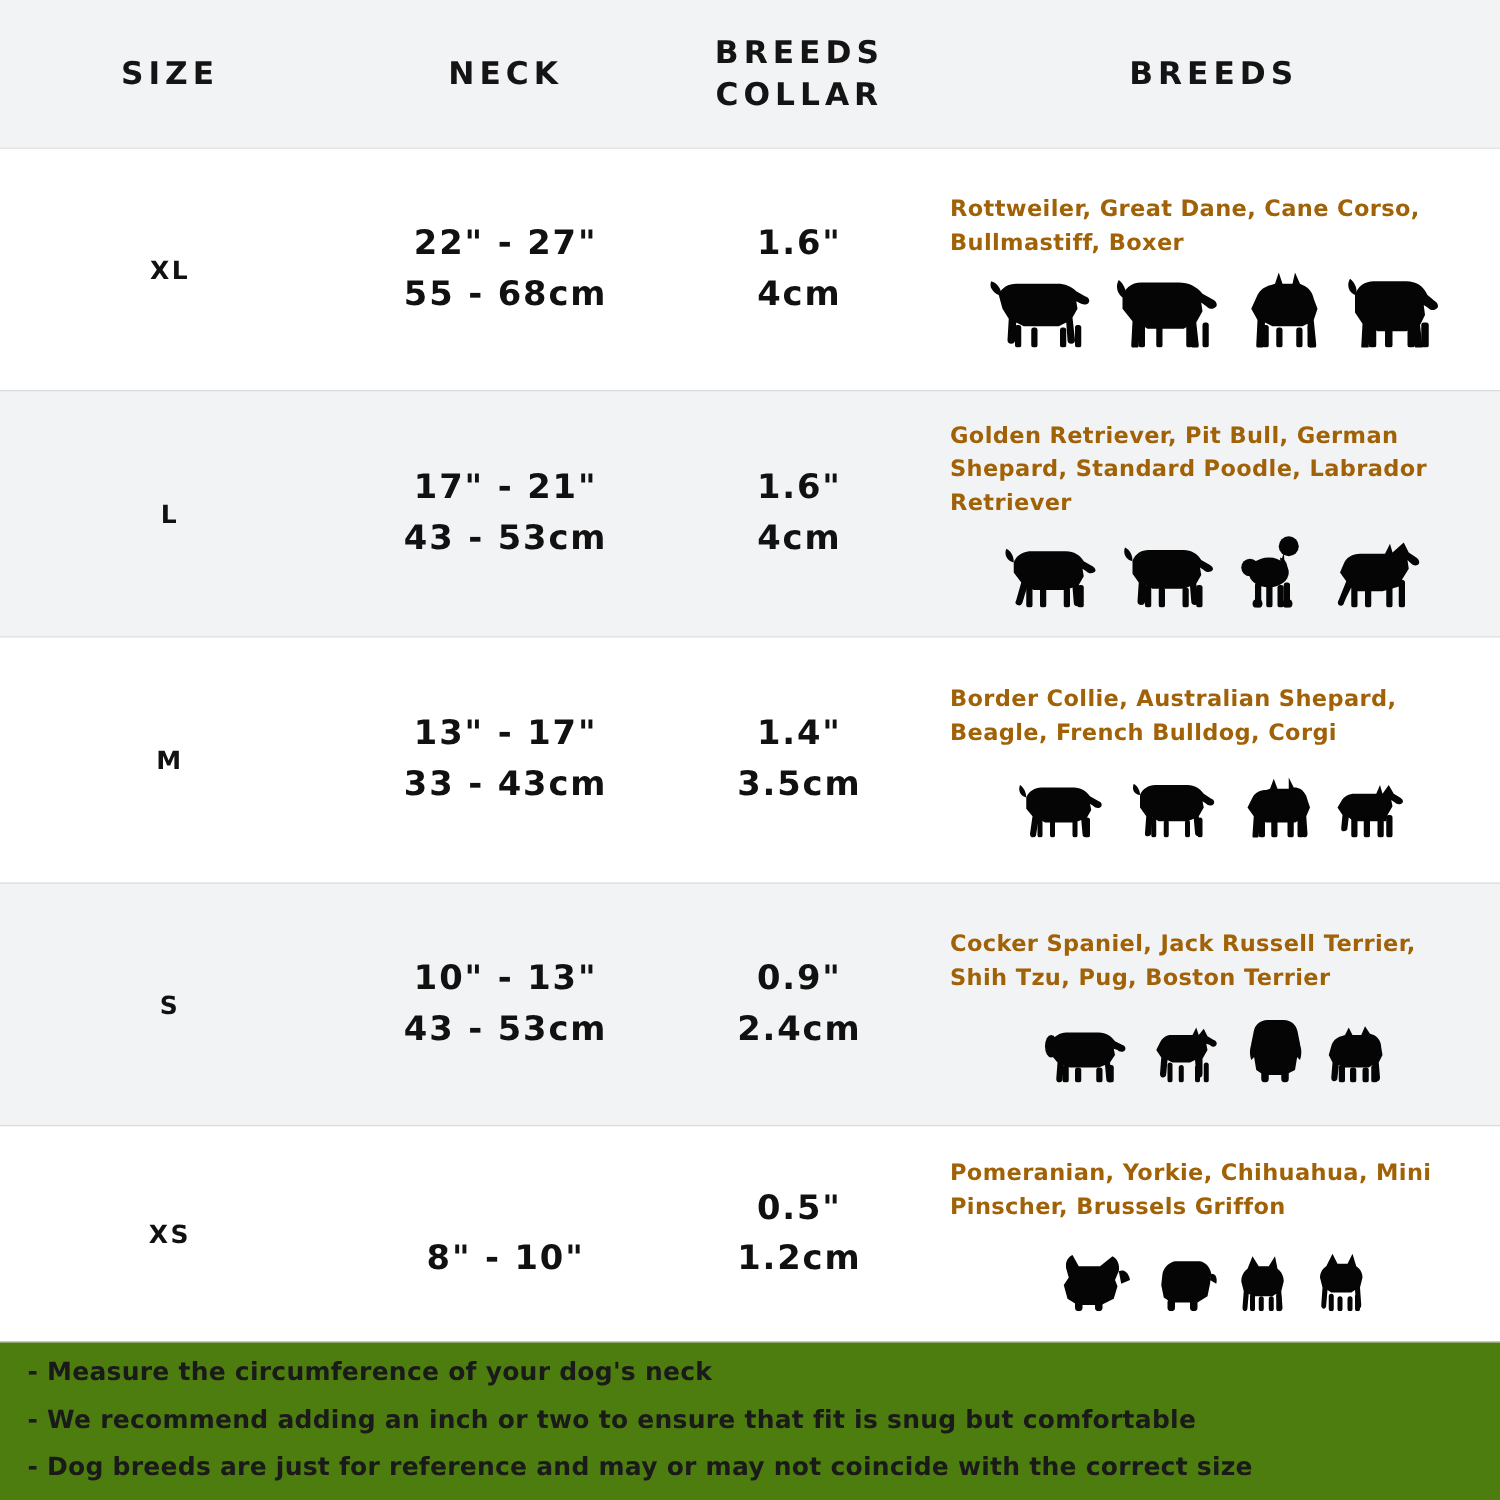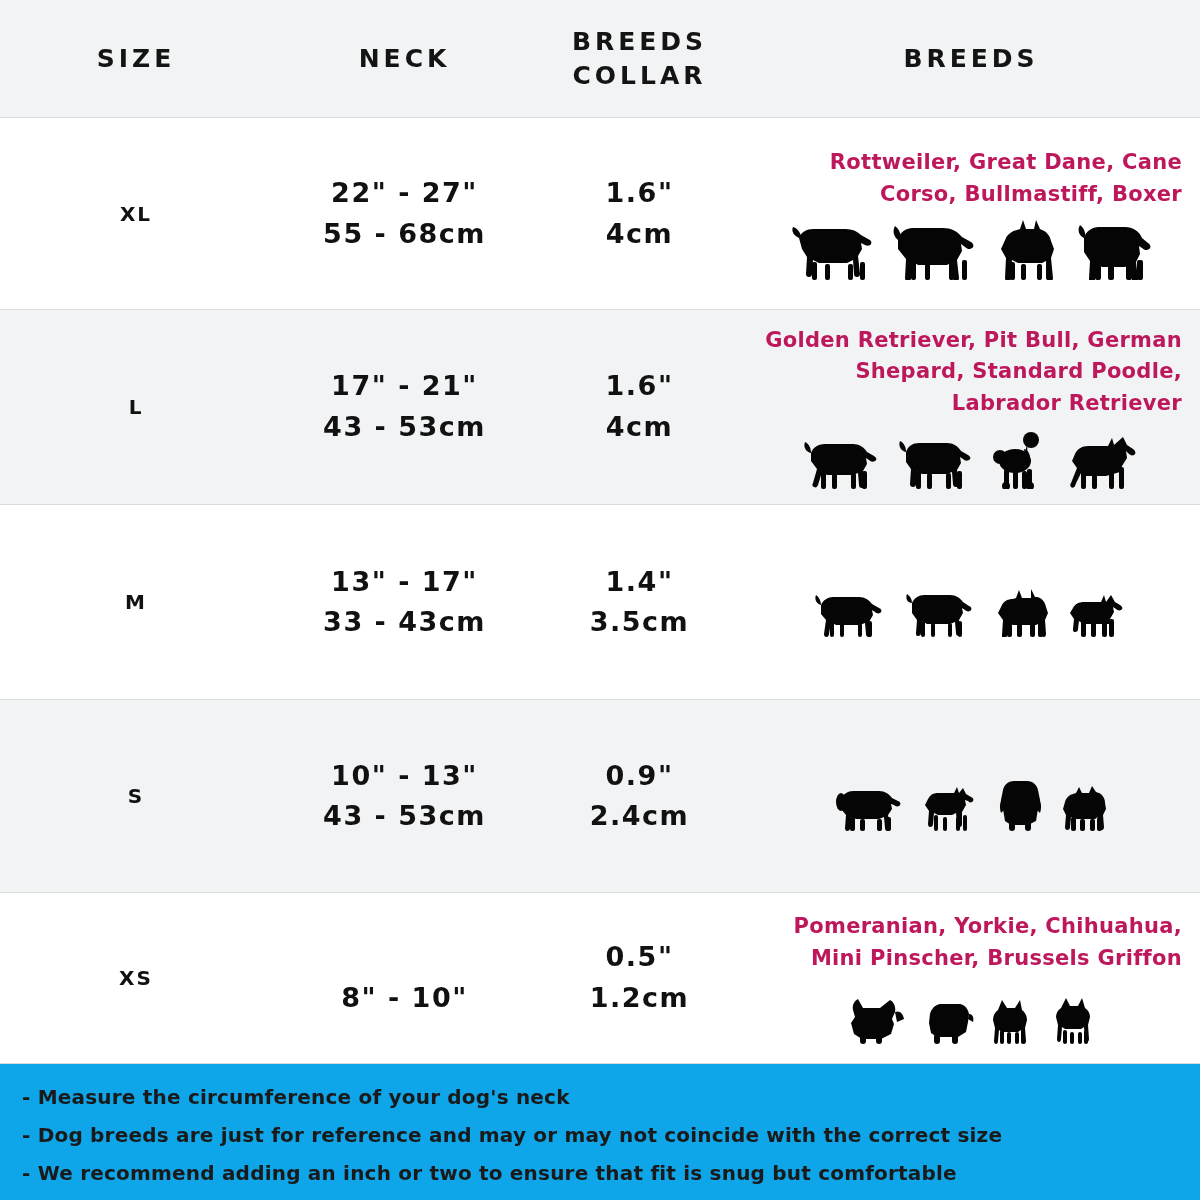--- a/index.html
+++ b/index.html
@@ -70,42 +70,42 @@
   .breeds-cell {
     width: 458px;
     padding: 0 18px;
     display: flex;
     flex-direction: column;
     align-items: center;
     justify-content: center;
   }
   .breeds-text {
     font-weight: bold;
-    font-size: 21px;
+    font-size: 18px;
     line-height: 1.5;
-    text-align: right;
+    text-align: left;
     letter-spacing: 0.3px;
-    color: #be185d;
+    color: #a16207;
   }
   .silhouettes {
     margin-top: 8px;
     display: flex;
     align-items: flex-end;
     justify-content: center;
     gap: 16px;
     height: 62px;
   }
   .silhouettes svg { display: block; fill: #050505; }
 
   
   .notes {
     border-top: 1px solid #d9dcdd;
     flex: 1;
-    padding: 14px 22px 8px 22px;
-    background: #0ea5e9;
+    padding: 4px 22px 8px 22px;
+    background: #4d7c0f;
   }
   .note-line {
     font-size: 20px;
     font-weight: bold;
     line-height: 1.9;
     color: #1a1a1a;
     letter-spacing: 0.2px;
   }
 </style>
 </head>
@@ -228,20 +228,21 @@
     <div class="cell col-size size-label">M</div>
     <div class="cell col-neck measure">
       <span>13" - 17"</span>
       <span class="l2">33 - 43cm</span>
     </div>
     <div class="cell col-width measure">
       <span>1.4"</span>
       <span class="l2">3.5cm</span>
     </div>
     <div class="breeds-cell">
+      <div class="breeds-text">Border Collie, Australian Shepard, Beagle, French Bulldog, Corgi</div>
       <div class="silhouettes">
         <svg width="76" height="46" viewBox="0 0 76 46">
           <path d="M10 14c2-5 7-8 12-8h26c6 0 10 3 13 7l7 4c3 1 3 4 1 5-2 1-4 0-5-1l-3-2 1 5-4 7 2 12c0 2-1 3-2 3-2 0-3-1-3-3l-1-11-5 2H25l-5-3-2 12c0 2-1 3-3 3-1 0-2-1-2-3l2-14-5-6z"></path>
           <rect x="19" y="30" width="4" height="16" rx="2"></rect>
             <rect x="29" y="32" width="4" height="14" rx="2"></rect>
           <rect x="47" y="32" width="4" height="14" rx="2"></rect>
             <rect x="57" y="30" width="4" height="16" rx="2"></rect>
           <path d="M10 14C6 13 3 9 5 4c3 2 5 6 5 10z"></path>
         </svg>
         <svg width="74" height="48" viewBox="0 0 74 48">
@@ -274,20 +275,21 @@
     <div class="cell col-size size-label">S</div>
     <div class="cell col-neck measure">
       <span>10" - 13"</span>
       <span class="l2">43 - 53cm</span>
     </div>
     <div class="cell col-width measure">
       <span>0.9"</span>
       <span class="l2">2.4cm</span>
     </div>
     <div class="breeds-cell">
+      <div class="breeds-text">Cocker Spaniel, Jack Russell Terrier, Shih Tzu, Pug, Boston Terrier</div>
       <div class="silhouettes">
         <svg width="72" height="46" viewBox="0 0 72 46">
           <path d="M8 14c2-5 7-8 12-8h26c6 0 10 3 13 7l6 3c3 1 3 4 1 5-2 1-4 0-5-1l-3-1 1 5-4 6 2 13c0 2-1 3-2 3-2 0-3-1-3-3l-1-11-5 2H23l-5-2-1 11c0 2-1 3-3 3-1 0-2-1-2-3l1-13-5-6z"></path>
           <ellipse cx="8" cy="17" rx="5" ry="9"></ellipse>
           <rect x="17" y="32" width="5" height="14" rx="2"></rect>
             <rect x="27" y="34" width="5" height="12" rx="2"></rect>
           <rect x="44" y="34" width="5" height="12" rx="2"></rect>
             <rect x="53" y="32" width="5" height="14" rx="2"></rect>
         </svg>
         <svg width="60" height="46" viewBox="0 0 60 46">
@@ -352,17 +354,17 @@
             <rect x="18" y="36" width="4" height="12" rx="2"></rect>
           <rect x="26" y="36" width="4" height="12" rx="2"></rect>
             <rect x="32" y="34" width="4" height="14" rx="2"></rect>
         </svg>
       </div>
     </div>
   </div>
 
   <div class="notes">
     <div class="note-line">- Measure the circumference of your dog's neck</div>
+    <div class="note-line">- We recommend adding an inch or two to ensure that fit is snug but comfortable</div>
     <div class="note-line">- Dog breeds are just for reference and may or may not coincide with the correct size</div>
-    <div class="note-line">- We recommend adding an inch or two to ensure that fit is snug but comfortable</div>
   </div>
 
 </div>
 
 </body></html>

